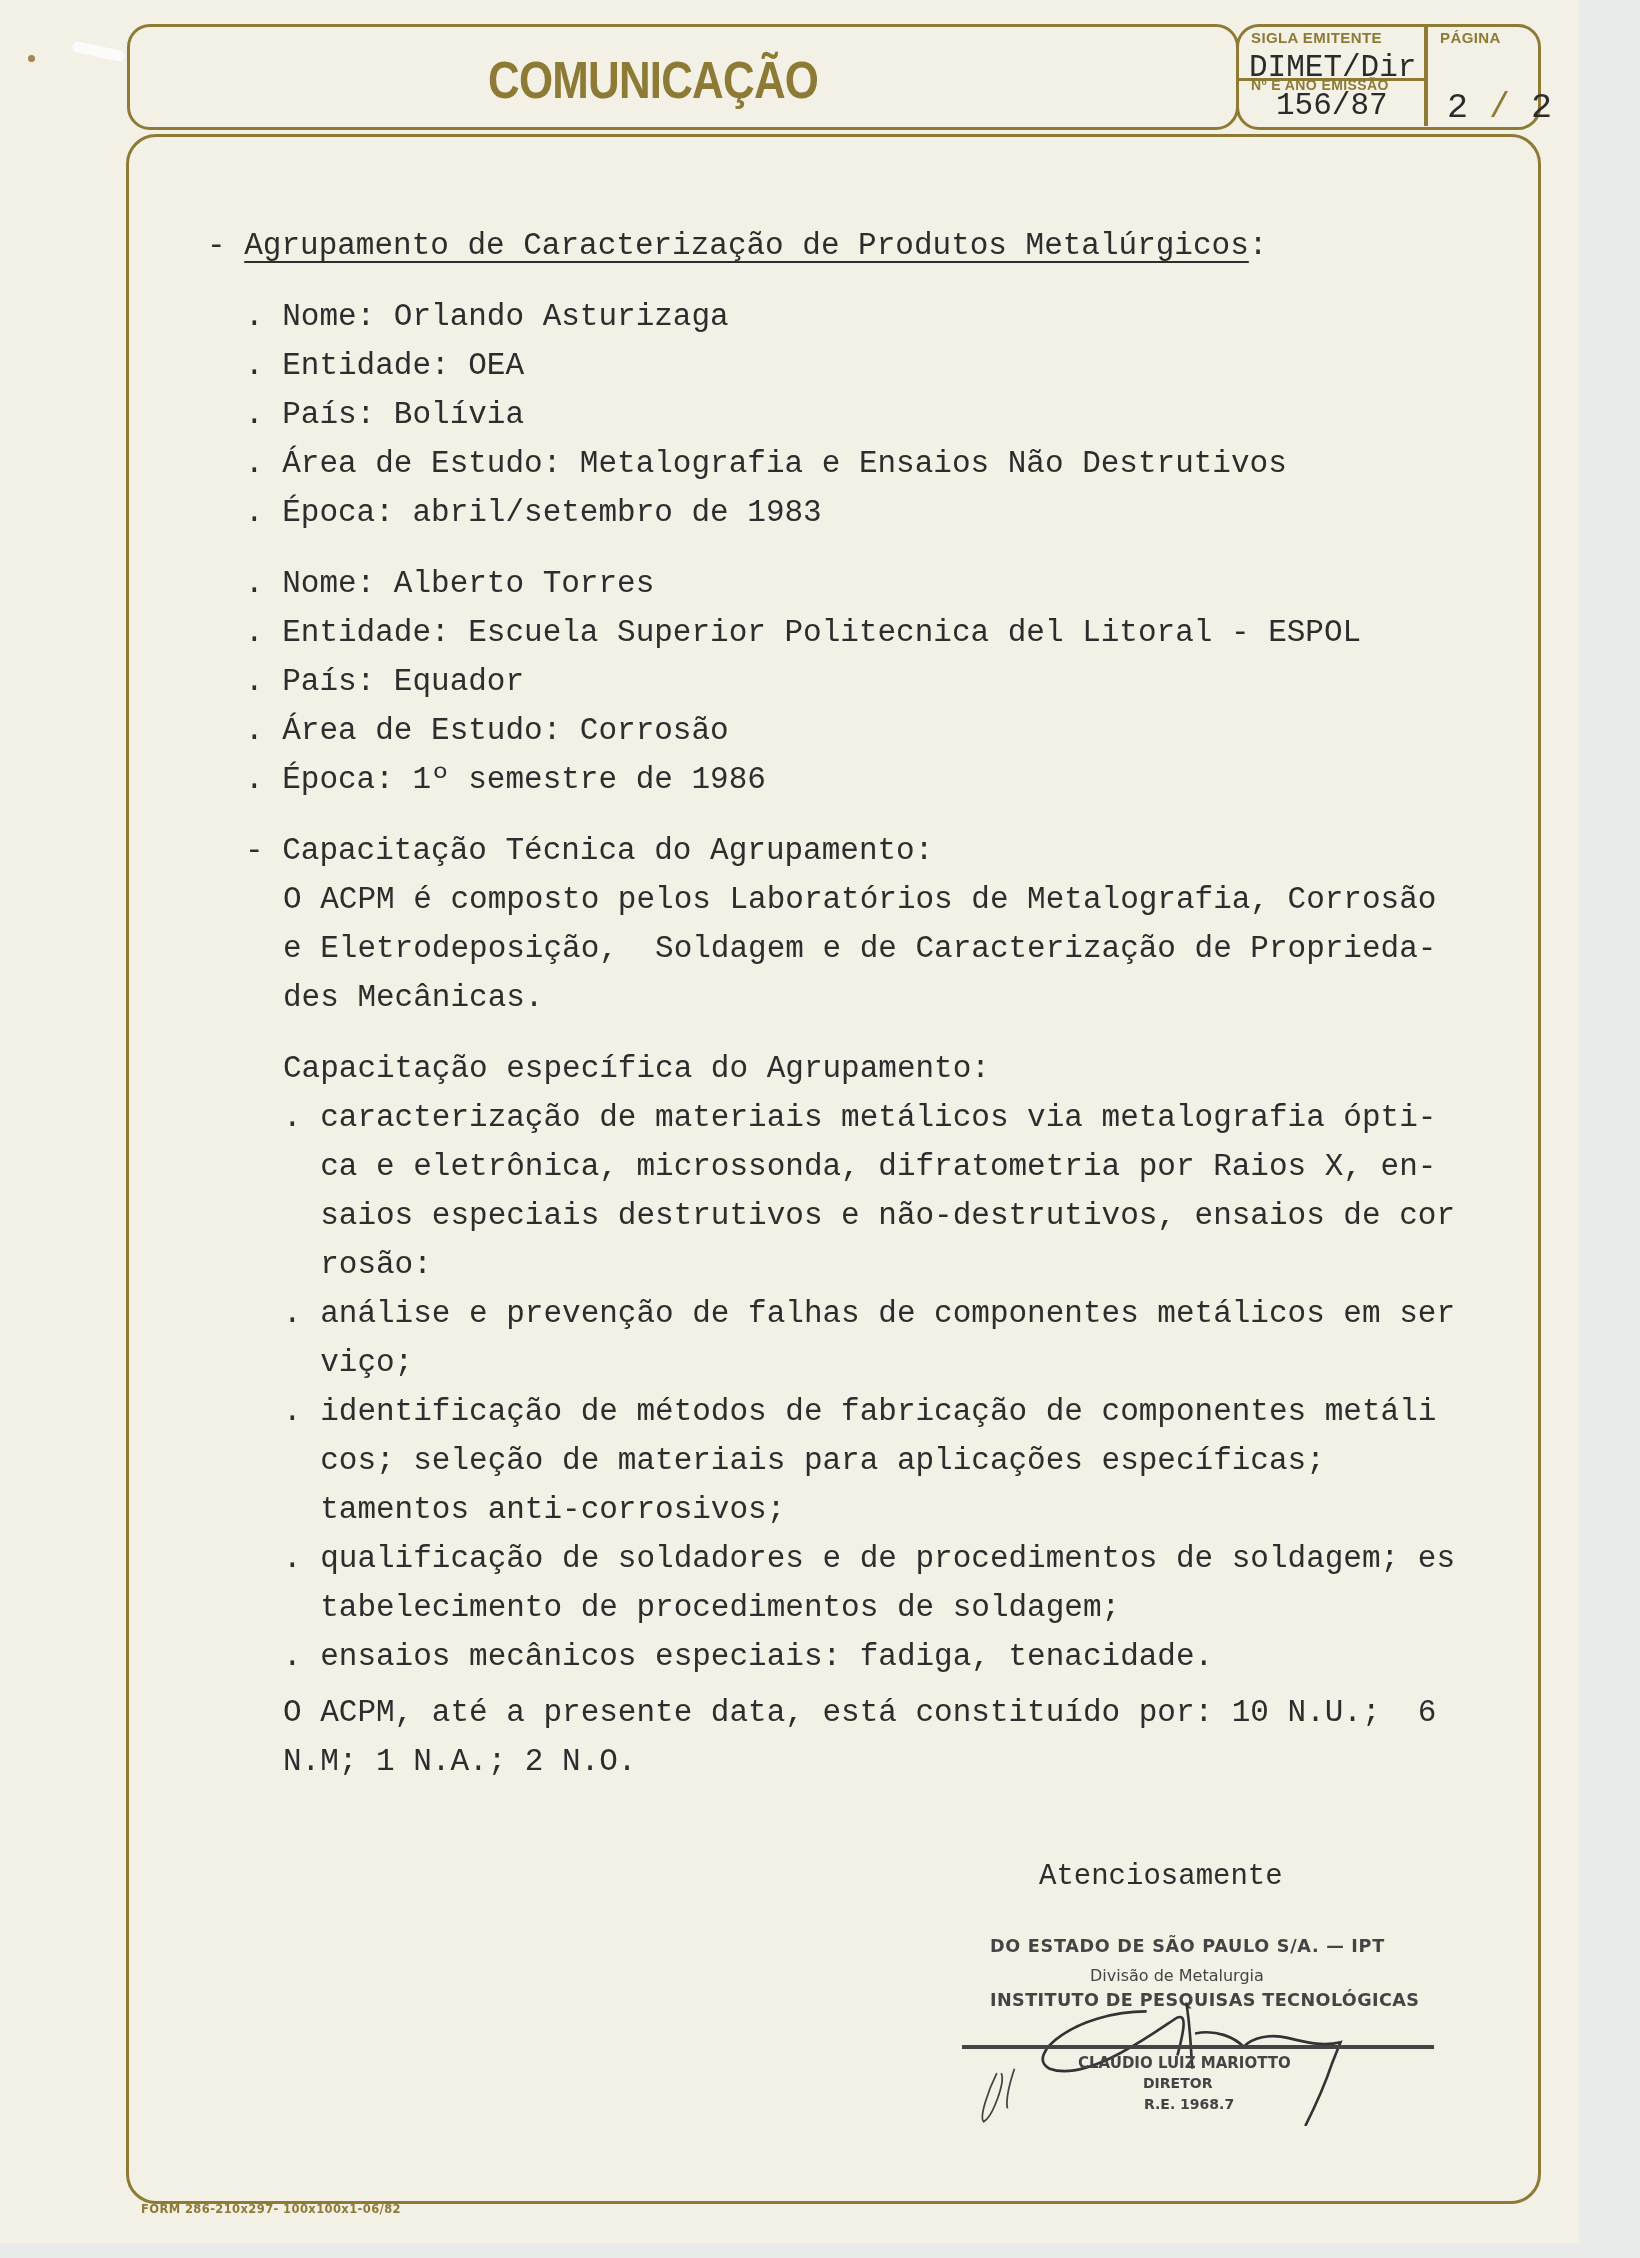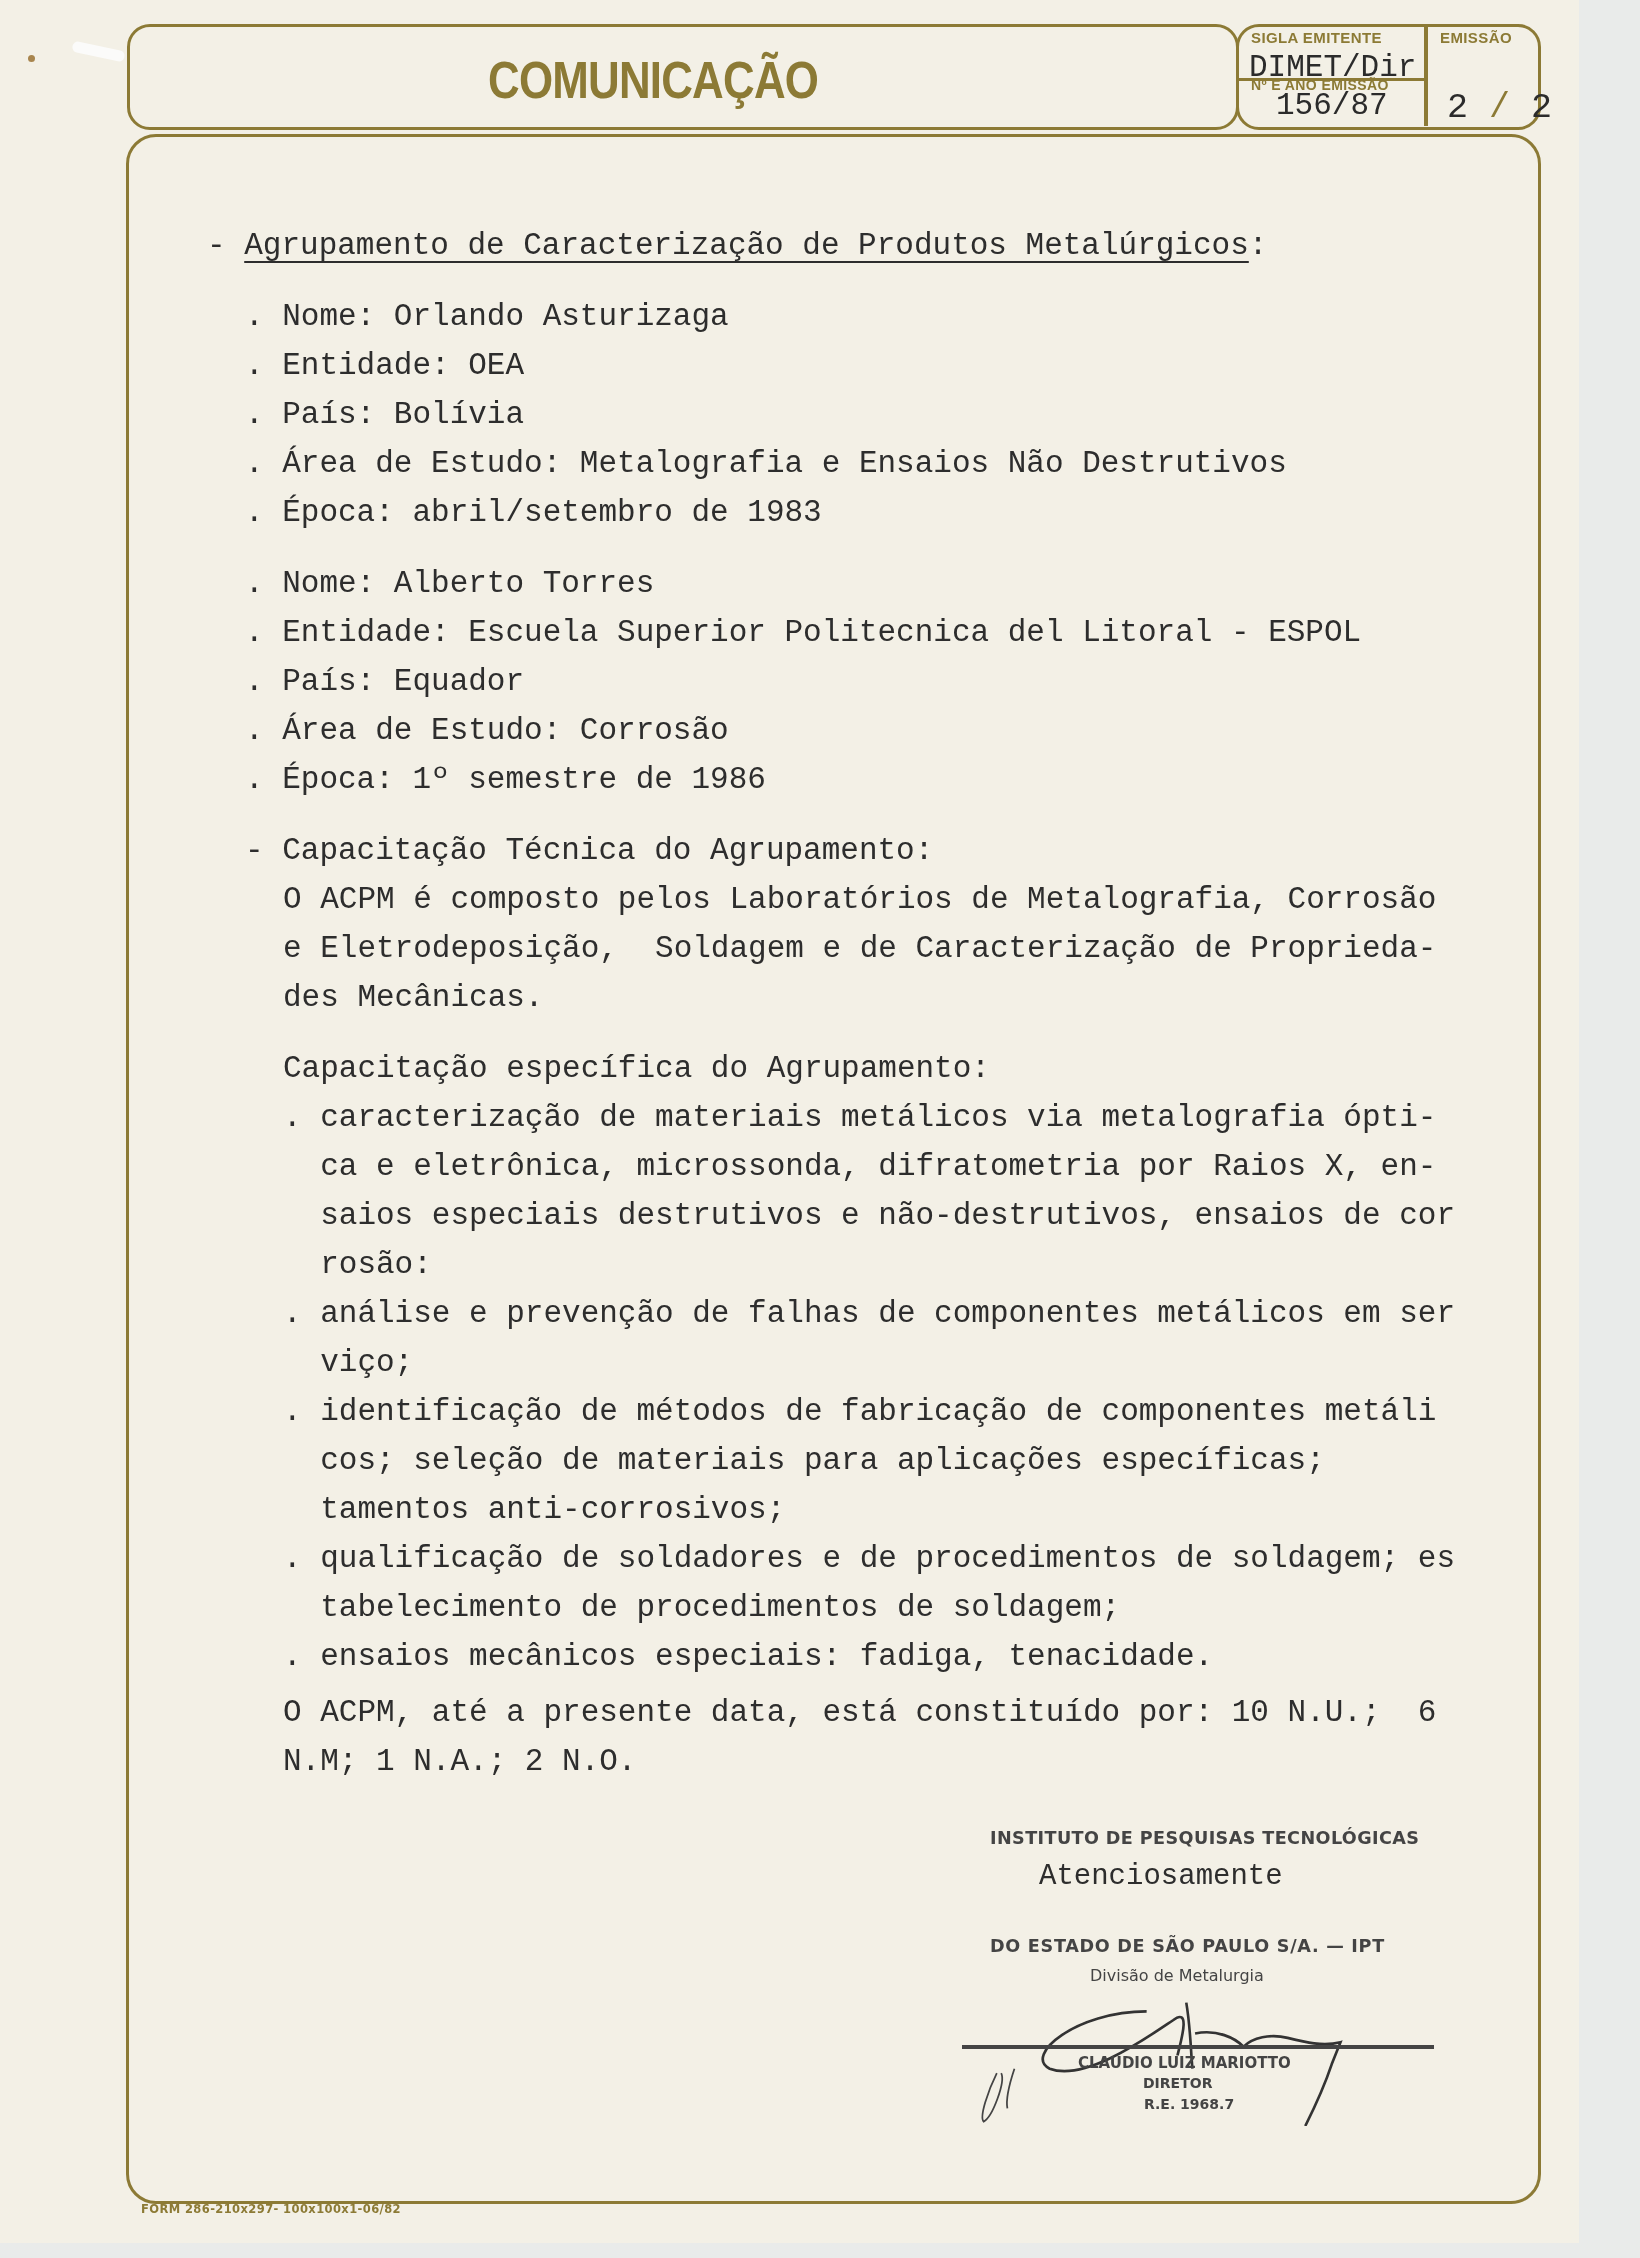--- a/index.html
+++ b/index.html
@@ -46,21 +46,21 @@
     font-family: "Liberation Mono", monospace; font-size: 31px; line-height: 49px; color: #2d2d2d; margin-left: 32px;
   }
   .line { white-space: pre; height: 49px; }
   .ind1 { padding-left: 38px; }
   .ind2 { padding-left: 76px; }
   .gap-s { height: 22px; }
   u.head { text-decoration: underline; text-underline-offset: 7px; text-decoration-thickness: 1.8px; }
 
   .closing { position: absolute; left: 1039px; top: 1860px; font-family: "Liberation Mono", monospace; font-size: 29px; color: #2d2d2d; }
   .stamp { position: absolute; font-family: "DejaVu Sans", sans-serif; font-weight: 700; color: #444; white-space: nowrap; }
-  .s1 { left: 990px; top: 1828px; font-size: 17.6px; letter-spacing: 0.4px; }
+  .s1 { left: 990px; top: 1990px; font-size: 17.6px; letter-spacing: 0.4px; }
   .s2 { left: 990px; top: 1936px; font-size: 17.6px; letter-spacing: 0.7px; }
   .s3 { left: 1090px; top: 1966px; font-size: 16px; font-weight: 400; }
   .sig-line { position: absolute; left: 962px; top: 2045px; width: 472px; height: 3.5px; background: #444; }
   .s4 { left: 1078px; top: 2054px; font-size: 15px; font-weight: 800; }
   .s5 { left: 1143px; top: 2075px; font-size: 14px; font-weight: 800; }
   .s6 { left: 1144px; top: 2096px; font-size: 14px; font-weight: 800; }
   .signature { position: absolute; left: 970px; top: 1985px; }
 
   .footer { position: absolute; left: 141px; top: 2202px; font-family: "DejaVu Sans", sans-serif; font-weight: 700; font-size: 11.5px; color: #8c7a35; letter-spacing: 0.4px; }
   .staple { position: absolute; left: 28px; top: 55px; width: 7px; height: 7px; border-radius: 50%; background: #a8854e; }
@@ -74,21 +74,21 @@
   <div class="tear"></div>
 
   <div class="box title-box"></div>
   <div class="title">COMUNICAÇÃO</div>
 
   <div class="box sigla-box">
     <div class="sigla-divider-v"></div>
     <div class="sigla-divider-h"></div>
   </div>
   <div class="lbl lbl-sigla">SIGLA EMITENTE</div>
-  <div class="lbl lbl-pagina">EMISSÃO</div>
+  <div class="lbl lbl-pagina">PÁGINA</div>
   <div class="lbl lbl-ano">Nº E ANO EMISSÃO</div>
   <div class="typed t-sigla">DIMET/Dir</div>
   <div class="typed t-num">156/87</div>
   <div class="typed t-pag"><span>2</span> <span class="slash">/</span> <span>2</span></div>
 
   <div class="box body-box"></div>
 
   <div class="doc">
     <div class="line"><span>-</span> <u class="head">Agrupamento de Caracterização de Produtos Metalúrgicos</u><span>:</span></div>
     <div class="gap-s"></div>

